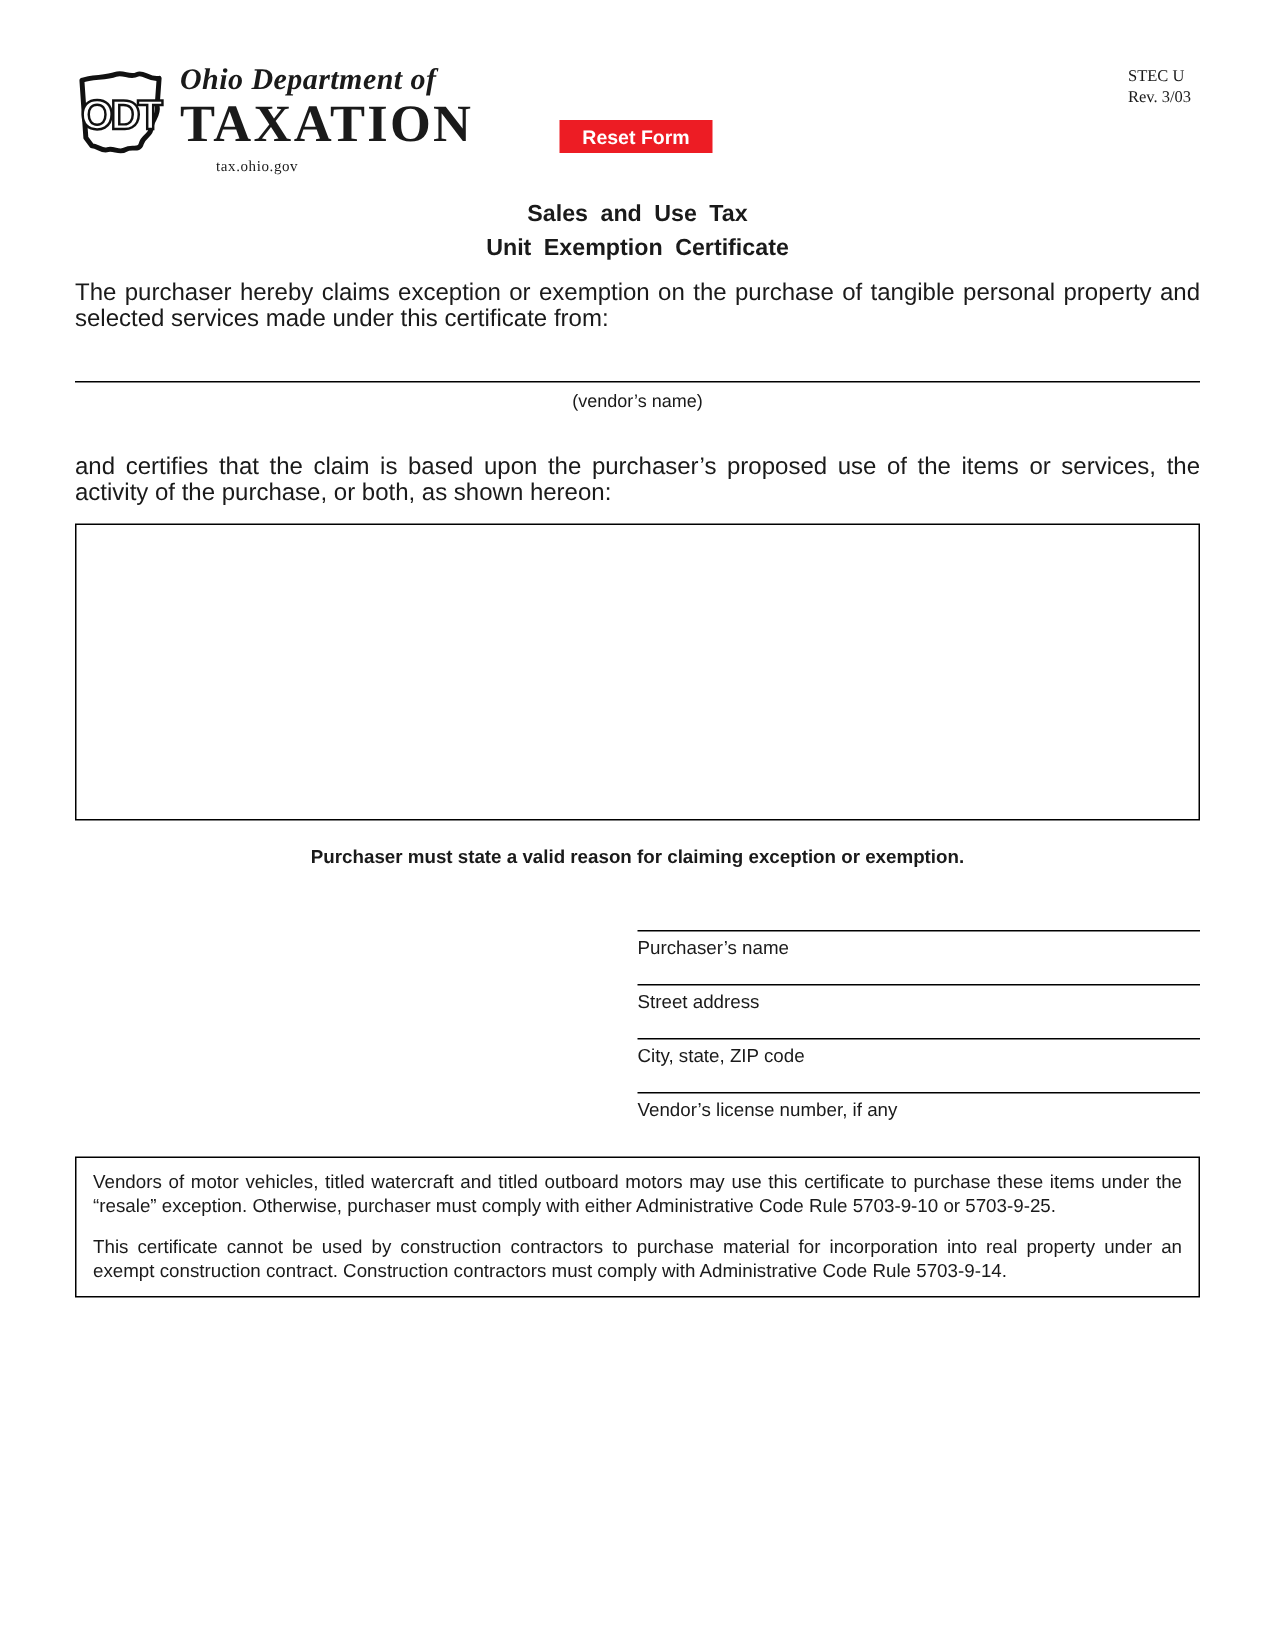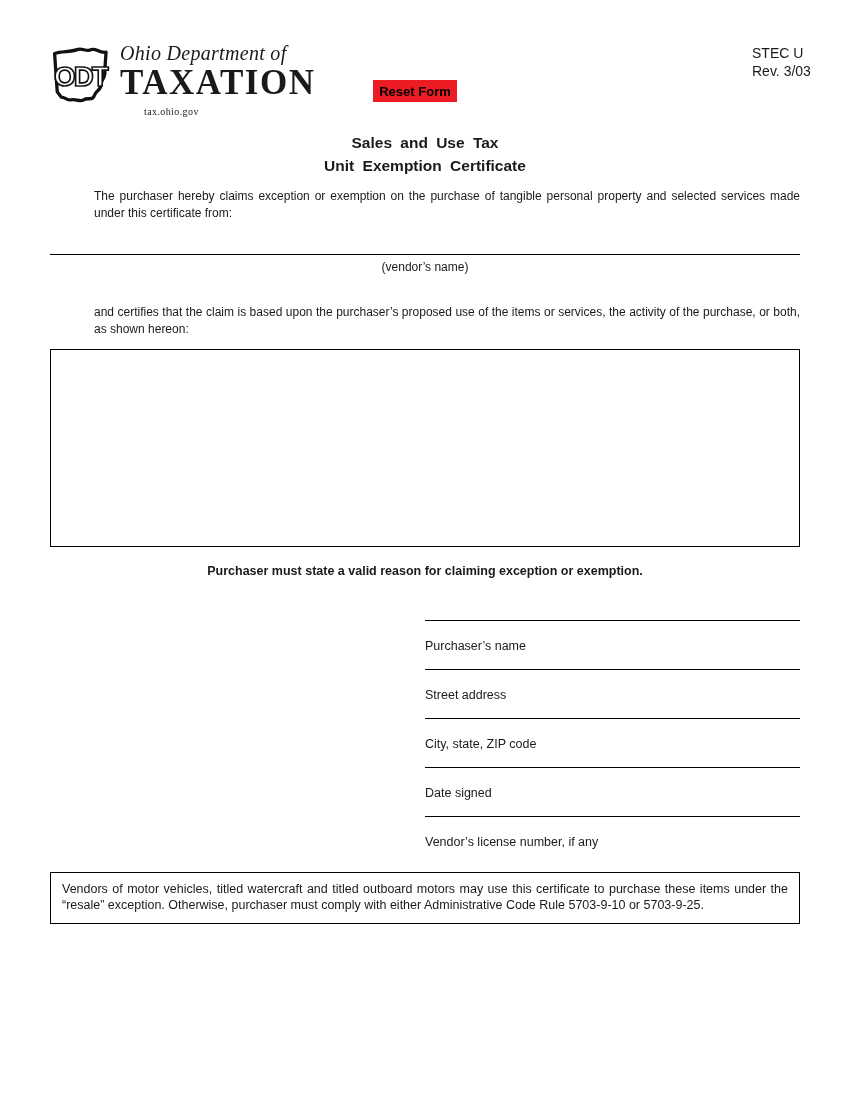--- a/index.html
+++ b/index.html
@@ -5,43 +5,43 @@
   * { margin:0; padding:0; box-sizing:border-box; }
   html,body { background:#fff; }
   body { font-family:"Liberation Sans", sans-serif; color:#1a1a1a; }
   .page { position:relative; width:850px; height:1100px; background:#fff; overflow:hidden; }
 
   
   .header { position:relative; height:180px; }
   .logo { position:absolute; left:48px; top:42px; display:flex; align-items:flex-start; }
   .logo-shape { flex:0 0 auto; }
   .logo-text { margin-left:6px; }
-  .dept-line { font-family:"Liberation Serif", serif; font-style:italic; font-weight:normal; font-size:20px; letter-spacing:.3px; white-space:nowrap; }
+  .dept-line { font-family:"Liberation Serif", serif; font-style:italic; font-weight:bold; font-size:20px; letter-spacing:.3px; white-space:nowrap; }
   .wordmark { font-family:"Liberation Serif", serif; font-weight:bold; font-size:35px; line-height:1; letter-spacing:1.5px; white-space:nowrap;text-align:center; }
   .website { font-family:"Liberation Serif", serif; font-size:10px; margin-top:6px; margin-left:4px; letter-spacing:.4px;padding-left:20px; }
-  .form-code { position:absolute; left:752px; top:44px; font-size:14px; line-height:1.3; }
-  .reset-btn { position:absolute; left:373px; top:80px; width:84px; height:22px; border:none;
-               color:#000000; font-weight:bold; font-size:13px; font-family:"Liberation Sans", sans-serif;
+  .form-code { position:absolute; left:752px; top:44px; font-size:11px; line-height:1.3;font-family:Liberation Serif, serif; }
+  .reset-btn { position:absolute; left:373px; top:80px; width:102px; height:22px; border:none;
+               color:#ffffff; font-weight:bold; font-size:13px; font-family:"Liberation Sans", sans-serif;
                display:flex; align-items:center; justify-content:center; cursor:pointer; }
   .title { position:absolute; top:131px; left:0; width:100%; text-align:center;
            font-weight:bold; font-size:15.5px; line-height:1.5; word-spacing:4px; }
 
   
   .content { padding:0 50px; }
-  .body-text { font-size:12px; line-height:16.5px; text-align:justify;margin-left:44px; }
+  .body-text { font-size:16px; line-height:16.5px; text-align:justify; }
   .intro { margin-top:8px; }
   .vendor-line { margin-top:33px; border-bottom:1.5px solid #000; height:0; }
   .vendor-caption { text-align:center; font-size:12px; margin-top:5px; }
   .certify { margin-top:30px; }
   .reason-box { margin-top:12px; height:198px; border:1.5px solid #000; background:#fff; }
   .instruction { margin-top:17px; text-align:center; font-weight:bold; font-size:12.5px; }
 
   
   .fields { margin-top:42px; margin-left:375px; }
-  .field { border-top:1.5px solid #000; padding-top:15px; margin-top:15px; }
+  .field { border-top:1.5px solid #000; padding-top:2px; margin-top:15px; }
   .field.first { margin-top:0; }
   .field-row { display:flex; margin-top:15px; }
   .field-row .field { margin-top:0; }
   .field-row .sig { width:230px; }
   .field-row .gap { width:17px; }
   .field-row .ttl { flex:1; }
   .field-label { font-size:12.5px; line-height:15px; display:inline-block; }
 
   
   .notice { margin:22px 50px 0; border:1.5px solid #000; padding:8px 11px 9px; }
@@ -99,25 +99,23 @@
       <div class="field first">
         <span class="field-label">Purchaser’s name</span>
       </div>
       <div class="field">
         <span class="field-label">Street address</span>
       </div>
       <div class="field">
         <span class="field-label">City, state, ZIP code</span>
       </div>
       <div class="field">
-        <span class="field-label">Date signed</span>
-      </div>
-      <div class="field">
         <span class="field-label">Vendor’s license number, if any</span>
       </div>
     </div>
   </div>
 
   <div class="notice">
     <p>Vendors of motor vehicles, titled watercraft and titled outboard motors may use this certificate to purchase these items under the “resale” exception. Otherwise, purchaser must comply with either Administrative Code Rule 5703-9-10 or 5703-9-25.</p>
+    <p>This certificate cannot be used by construction contractors to purchase material for incorporation into real property under an exempt construction contract. Construction contractors must comply with Administrative Code Rule 5703-9-14.</p>
   </div>
 
 </div>
 
 </body></html>

